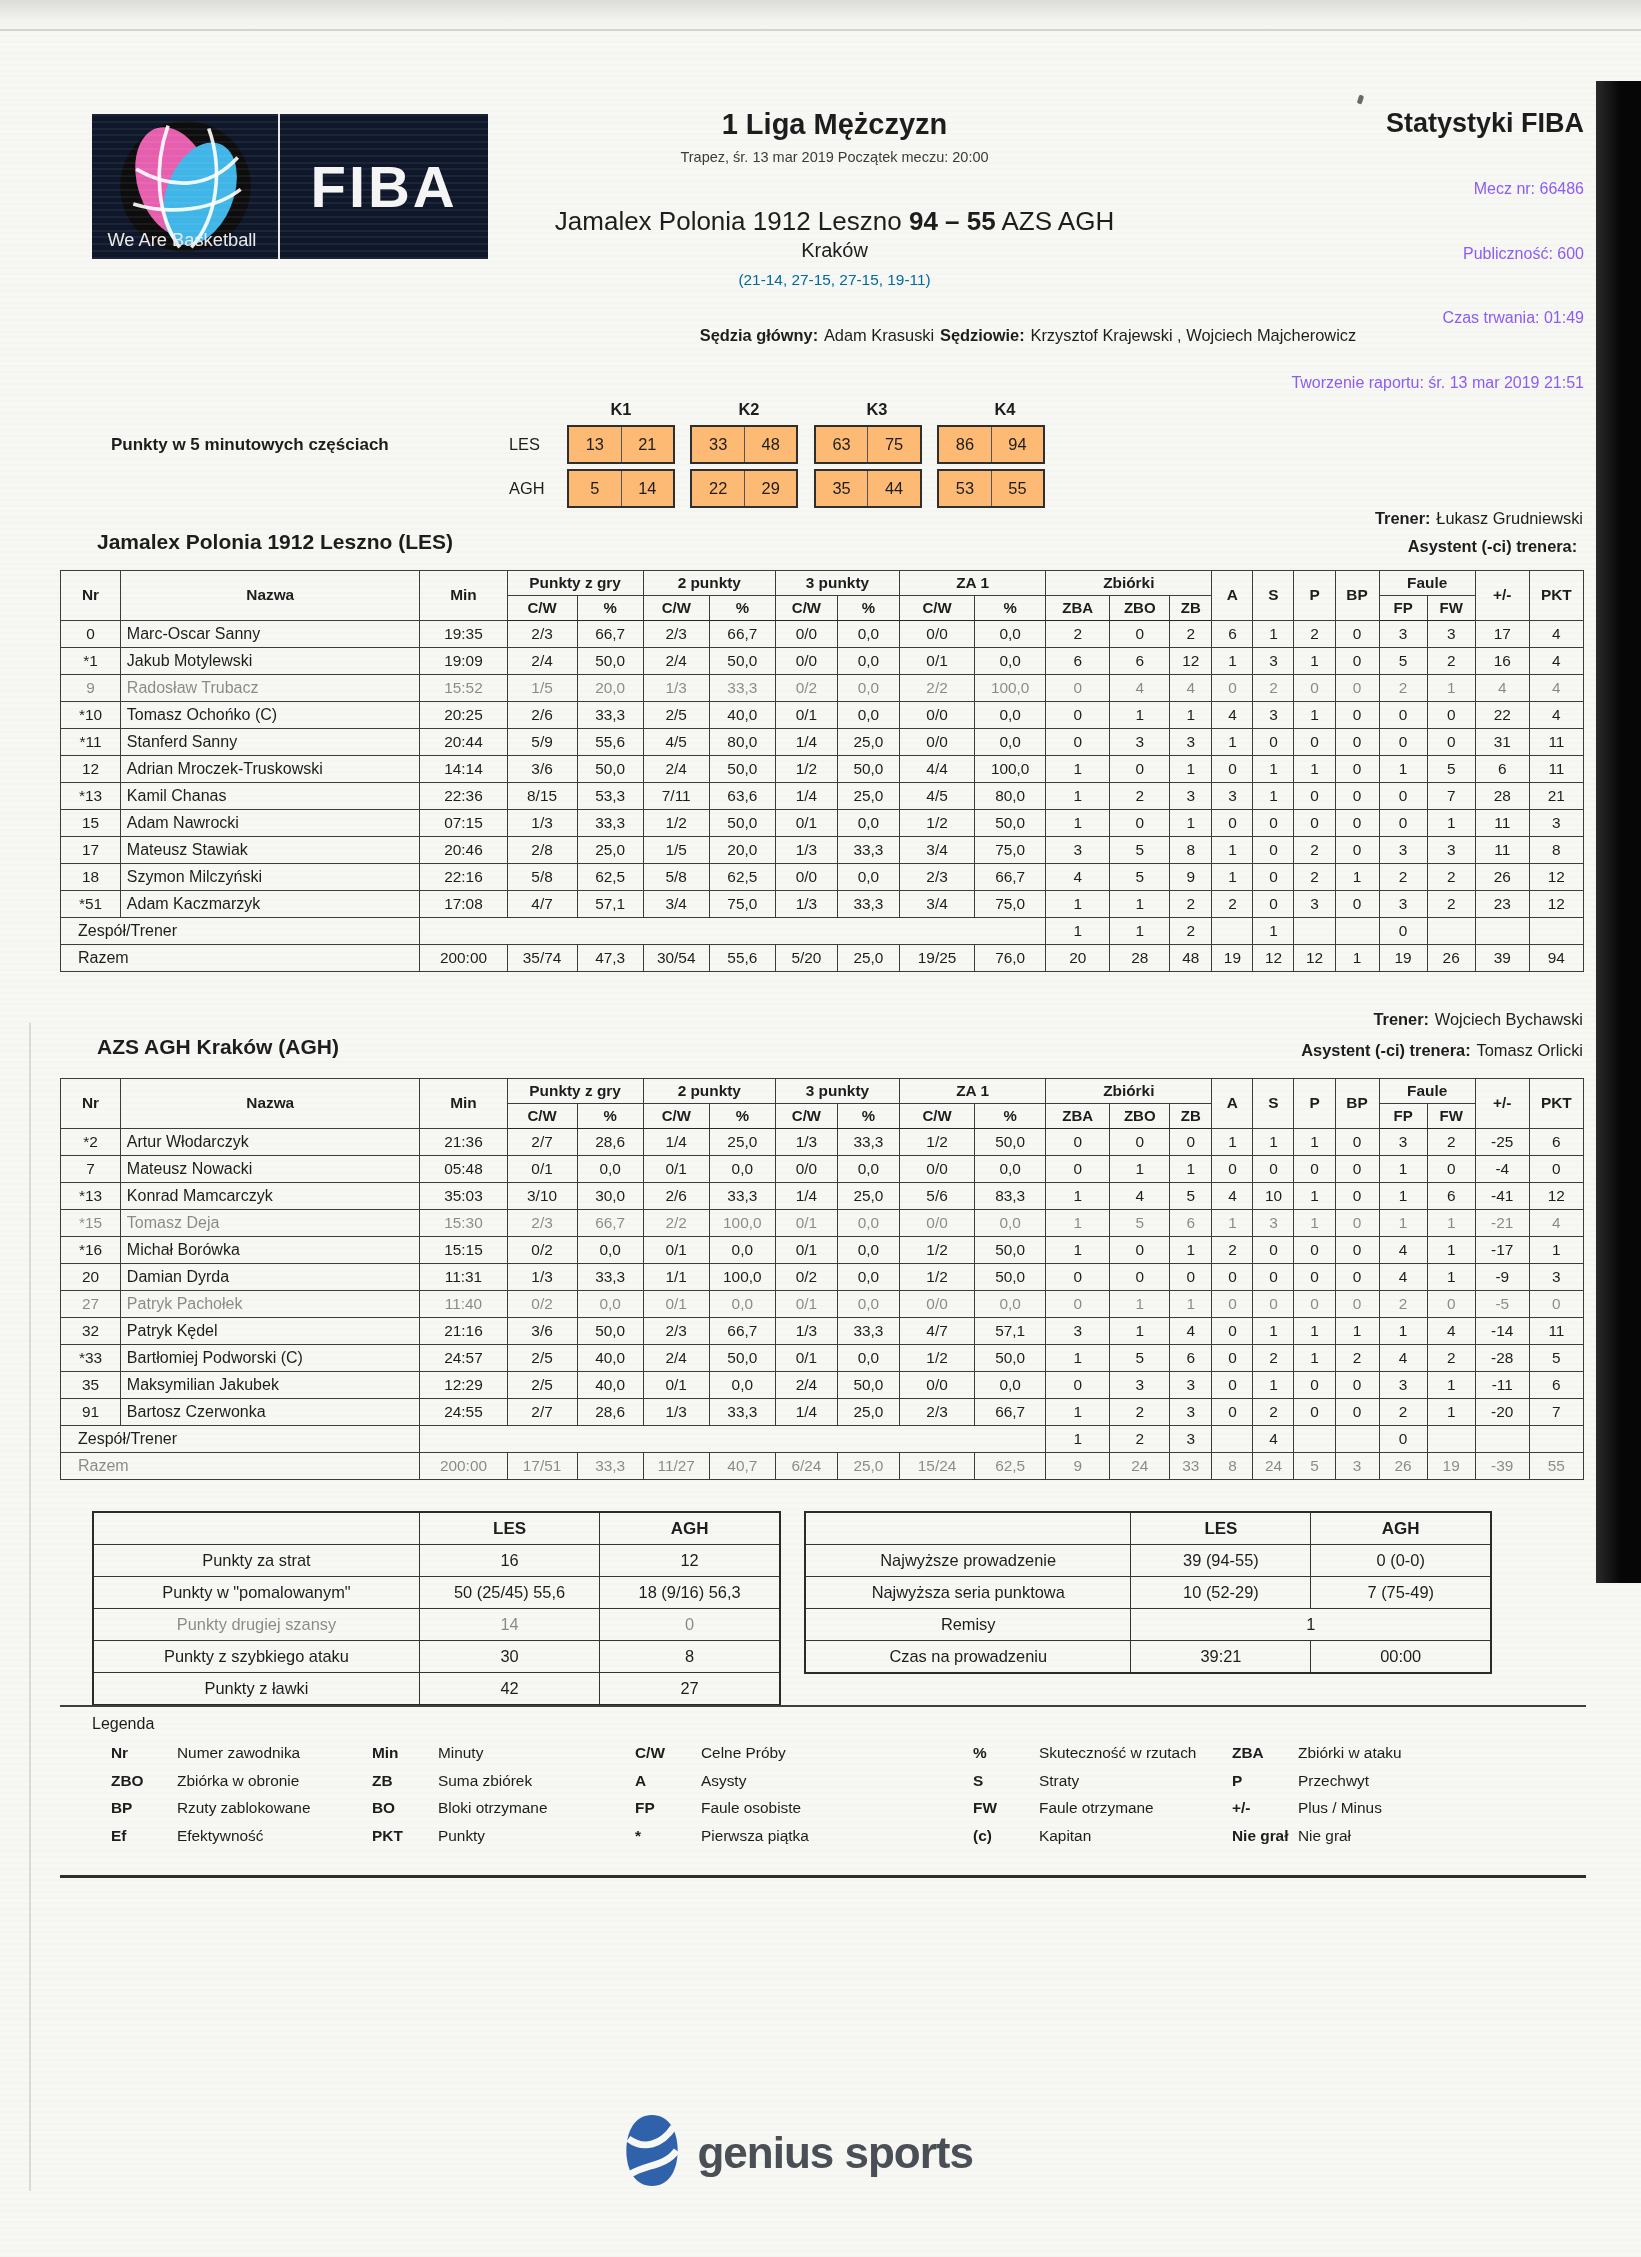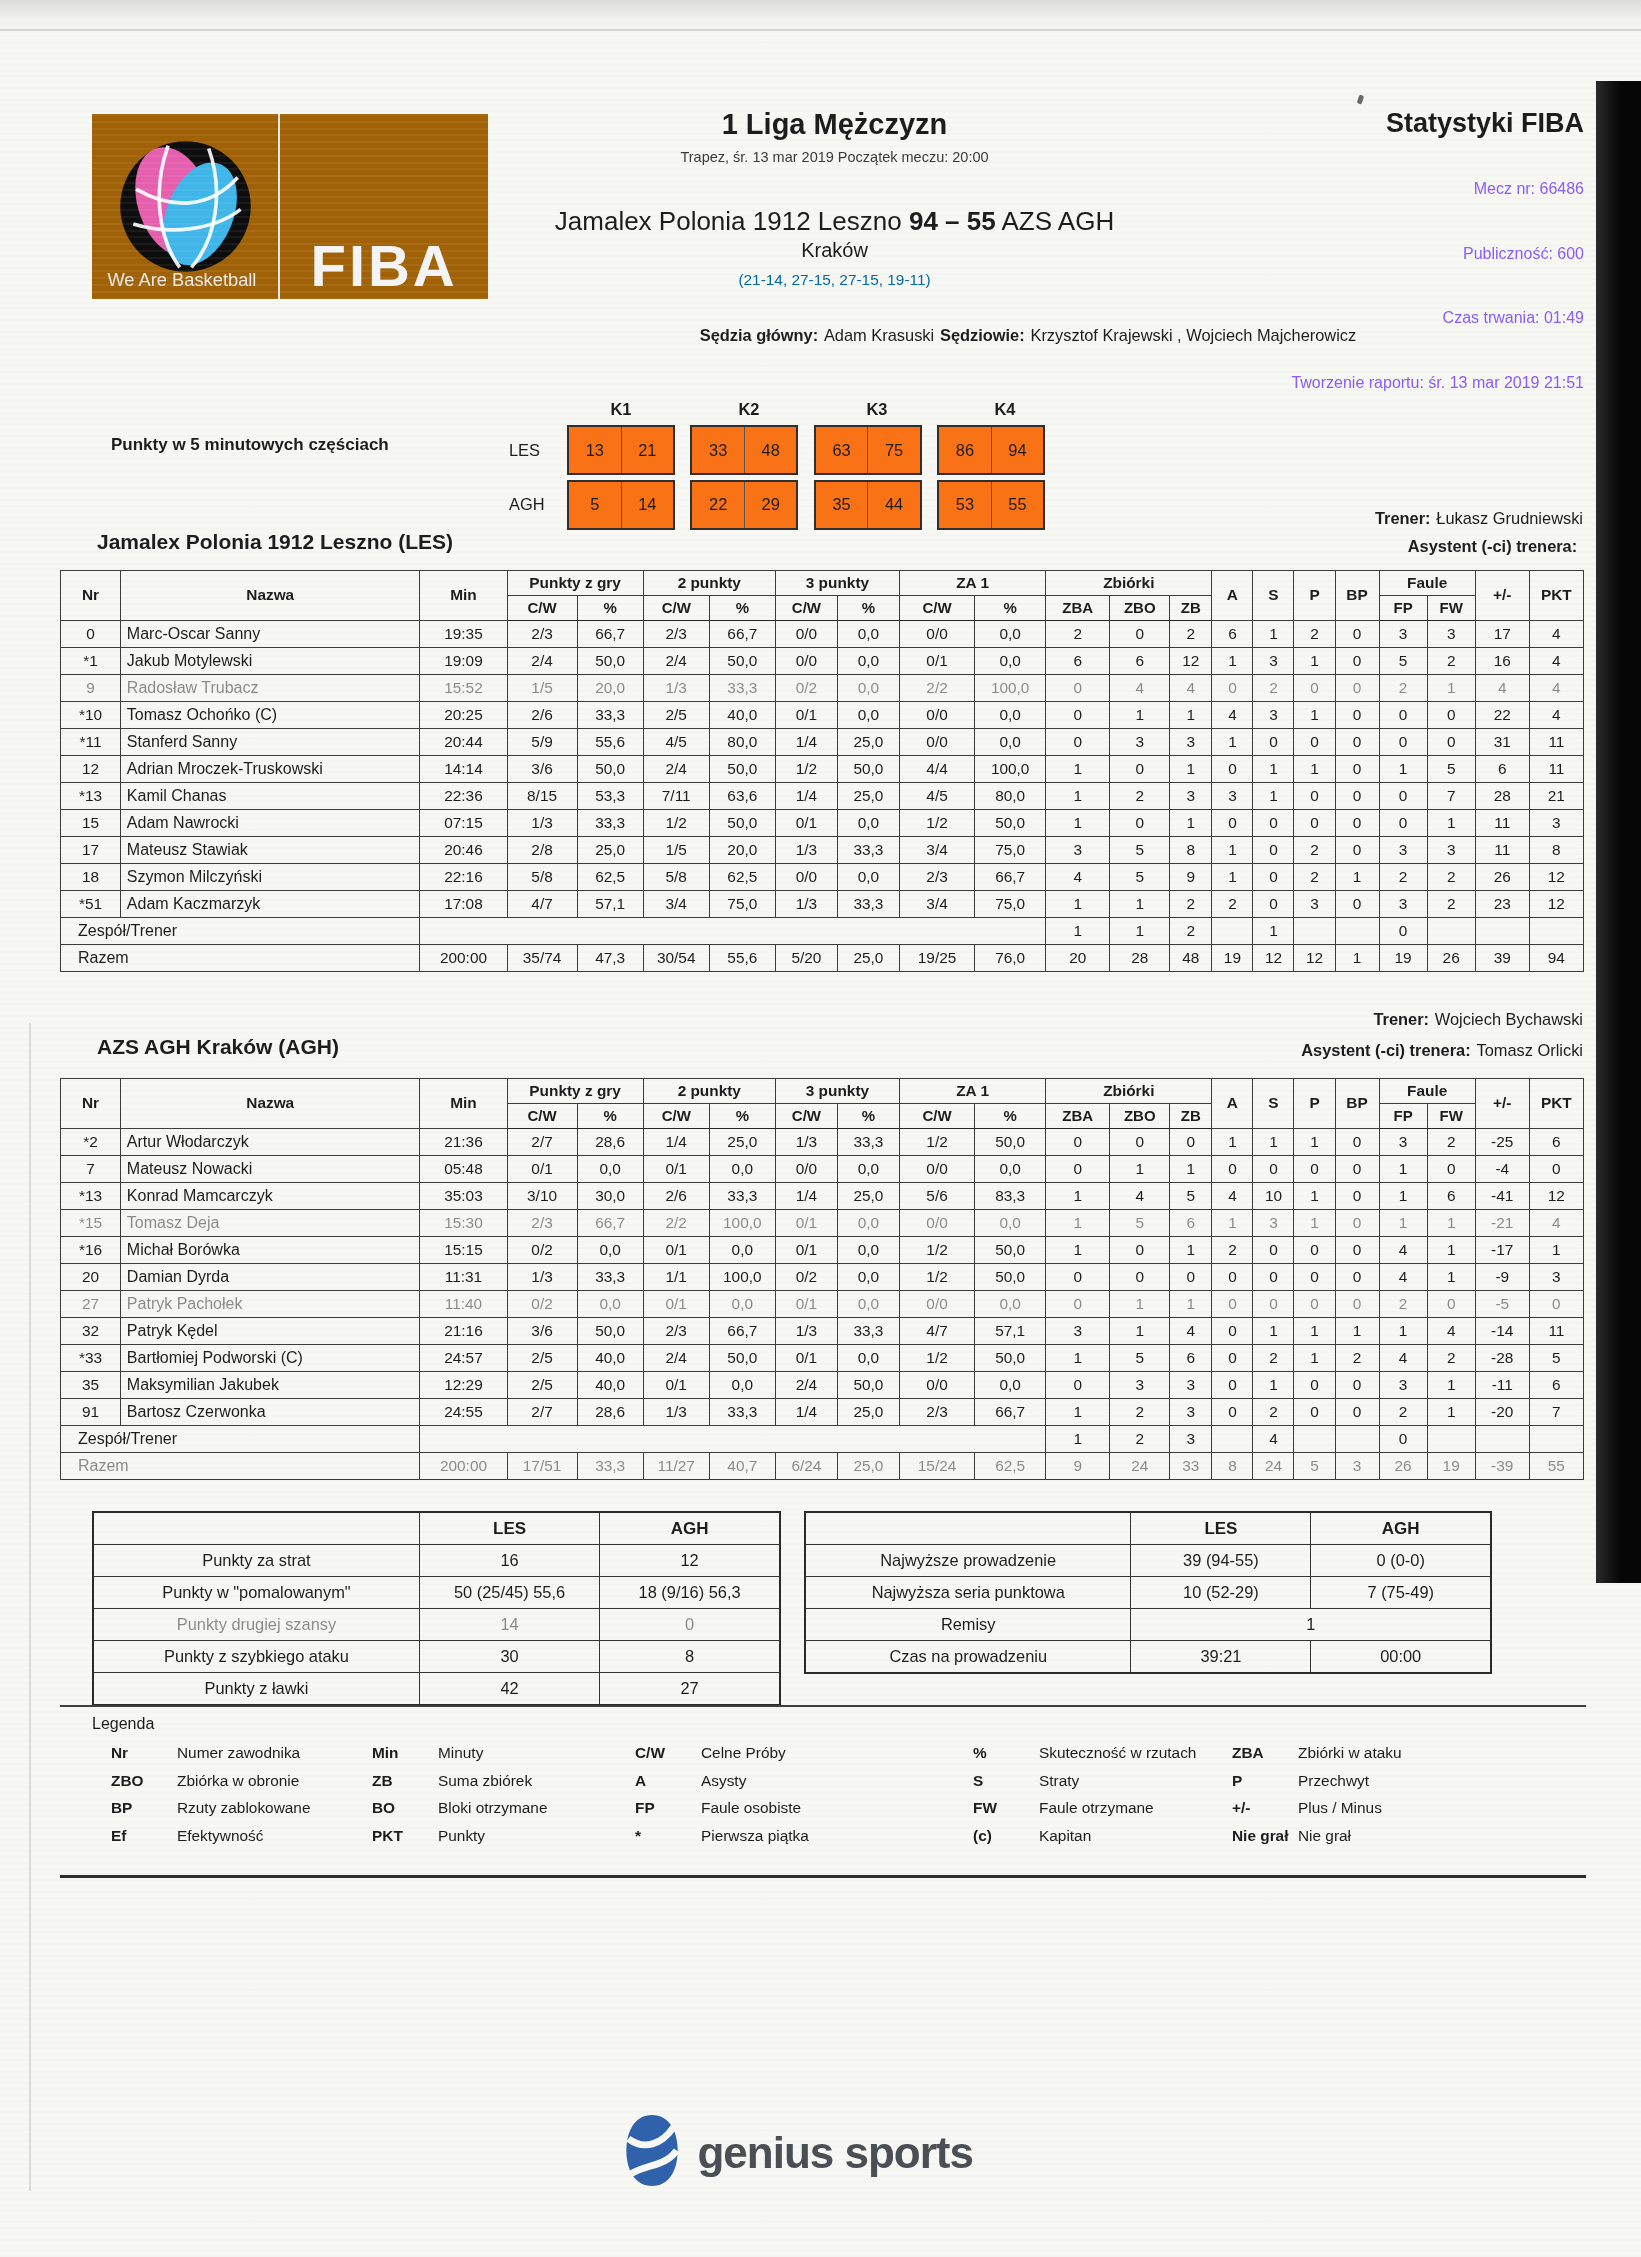--- a/index.html
+++ b/index.html
@@ -14,22 +14,22 @@
   .scan-top{position:absolute;left:0;top:0;width:100%;height:33px;
         background:linear-gradient(#dcdcd8,#f0f0ed 55%,rgba(0,0,0,0));}
   .scan-topline{position:absolute;left:0;top:29px;width:100%;height:1.9px;background:#d3d3cf;}
   .scan-strip{position:absolute;left:1596px;top:81px;width:45px;height:1502px;
         background:linear-gradient(to right,#2a2a2a,#060606 55%);}
   .scan-left{position:absolute;left:29px;top:1023px;width:1.9px;height:1168px;background:#dadad6;}
   .speck{position:absolute;left:1358px;top:95px;width:4.8px;height:8.7px;background:#6a6a66;
         transform:rotate(18deg);border-radius:1.9px;}
 
   
-  .fiba-logo{position:absolute;left:92px;top:114px;width:396px;height:185px;background:#a16207;
-        display:flex;align-items:flex-end;}
+  .fiba-logo{position:absolute;left:92px;top:114px;width:396px;height:145px;background:#0f172a;
+        display:flex;align-items:center;}
   .fiba-logo::after{content:"";position:absolute;inset:0;
         background:repeating-linear-gradient(to bottom,rgba(255,255,255,.06) 0 1.9px,transparent 1.9px 6.8px);}
   .globe{width:47%;height:100%;display:flex;align-items:center;justify-content:center;
         border-right:2.9px solid #e8e8e4;}
   .fiba-word{flex:1;text-align:center;color:#f4f4f4;font-size:58px;font-weight:bold;letter-spacing:2.9px;}
   .tagline{position:absolute;left:15.4px;bottom:7.7px;color:#e9e9e9;font-size:18.3px;z-index:2;}
 
   
   .center-head{position:absolute;left:487px;top:108px;width:695px;text-align:center;}
   .league{font-size:29px;font-weight:bold;}
@@ -45,22 +45,22 @@
   .ref-part{margin-right:5.8px;}
 
   
   .quarters{position:absolute;left:111px;top:400px;width:1062px;height:106px;}
   .q-label{position:absolute;left:0;top:35px;font-weight:bold;font-size:17px;}
   .k-headers{position:absolute;left:456px;top:0;display:flex;gap:20px;}
   .k-label{width:108px;text-align:center;font-weight:bold;font-size:16.4px;}
   .q-rows{position:absolute;left:398px;top:25px;}
   .q-row{display:flex;align-items:center;margin-bottom:4.8px;}
   .q-team{width:58px;font-size:16.4px;}
-  .q-box{width:108px;height:50px;border:2.4px solid #2f2f2f;display:flex;margin-right:15.4px;
-        box-sizing:border-box;background:#f97316;}
+  .q-box{width:108px;height:39px;border:2.4px solid #2f2f2f;display:flex;margin-right:15.4px;
+        box-sizing:border-box;background:#fdba74;}
   .q-cell{flex:1;display:flex;align-items:center;justify-content:center;font-size:16.4px;}
   .q-cell.first{border-right:1.4px solid #555;}
 
   
   .coach-line,.assist-line{position:absolute;right:58px;font-size:16.4px;text-align:right;}
   .team-title{position:absolute;left:97px;font-size:21px;font-weight:bold;}
 
   
   .stat-wrap{position:absolute;left:60px;width:1524px;}
   .stat-table{border-collapse:collapse;table-layout:fixed;width:100%;border:1.9px solid #262626;}

